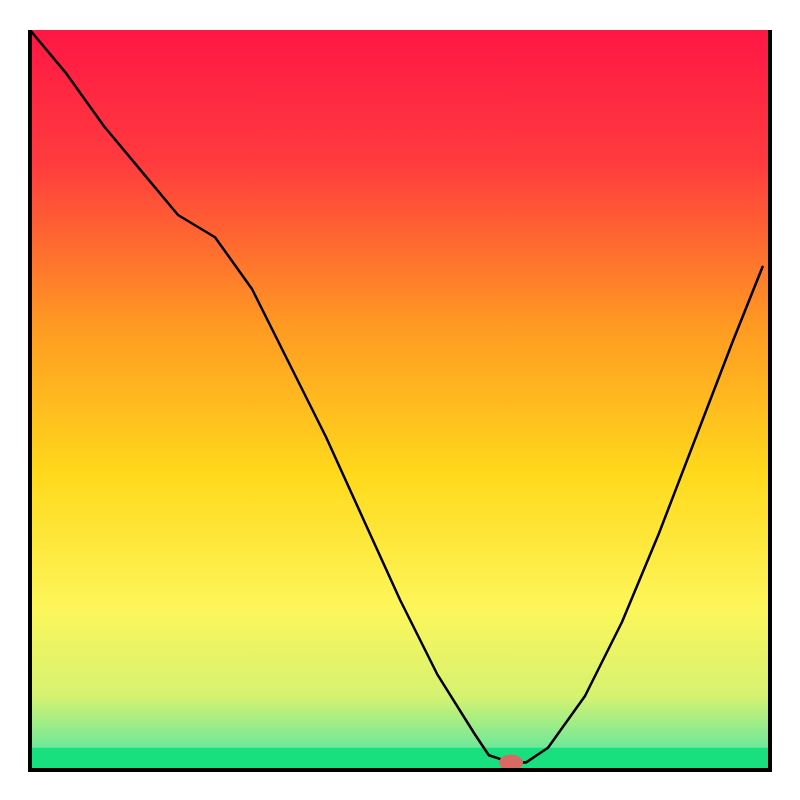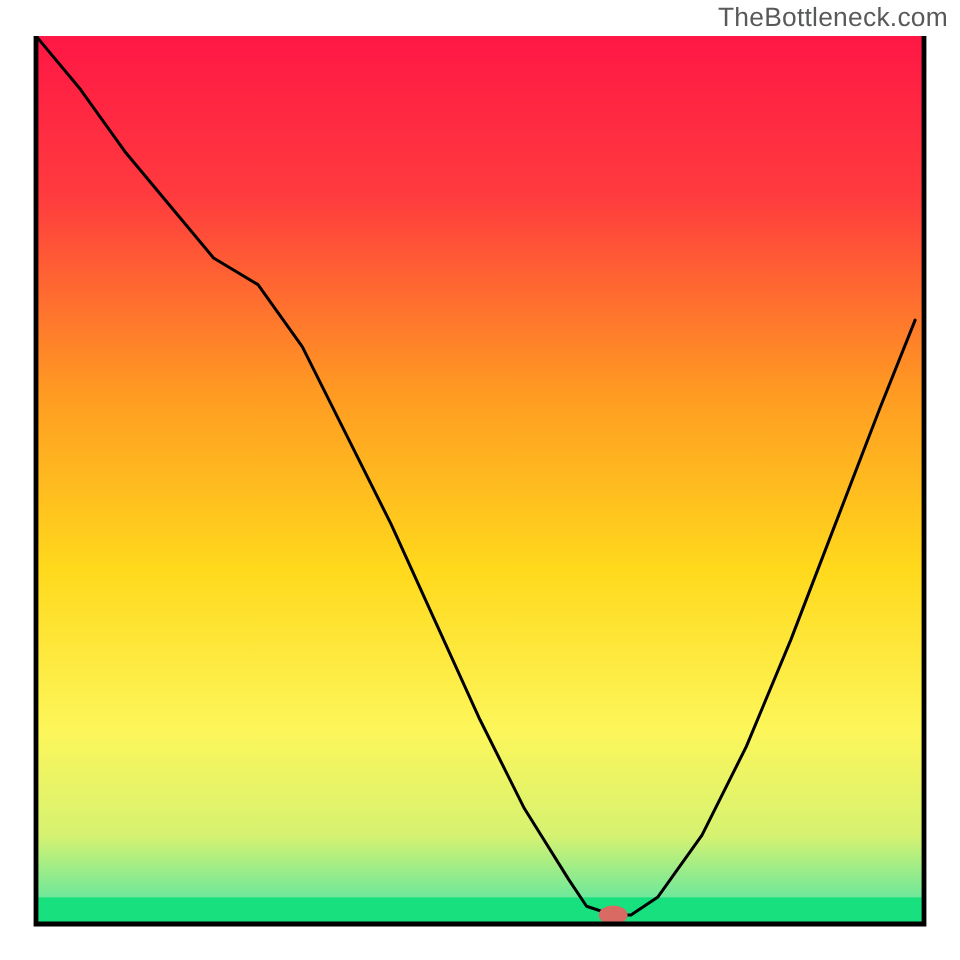--- a/index.html
+++ b/index.html
@@ -27,21 +27,20 @@
     letter-spacing: 0.2px;
   }
   svg {
     display: block;
   }
 </style>
 </head>
 <body>
 
 <div class="container">
-  <div class="watermark">TheBottleneck.com</div>
 
   <svg id="chart-svg" width="800" height="800" viewBox="0 0 800 800">
     <defs>
       <linearGradient id="bg-grad" x1="0" y1="0" x2="0" y2="1">
           <stop offset="0%" stop-color="#ff1745"></stop>
           <stop offset="18%" stop-color="#ff3b3e"></stop>
           <stop offset="40%" stop-color="#ff9a22"></stop>
           <stop offset="60%" stop-color="#ffd91c"></stop>
           <stop offset="78%" stop-color="#fdf65a"></stop>
           <stop offset="90%" stop-color="#d6f271"></stop>

